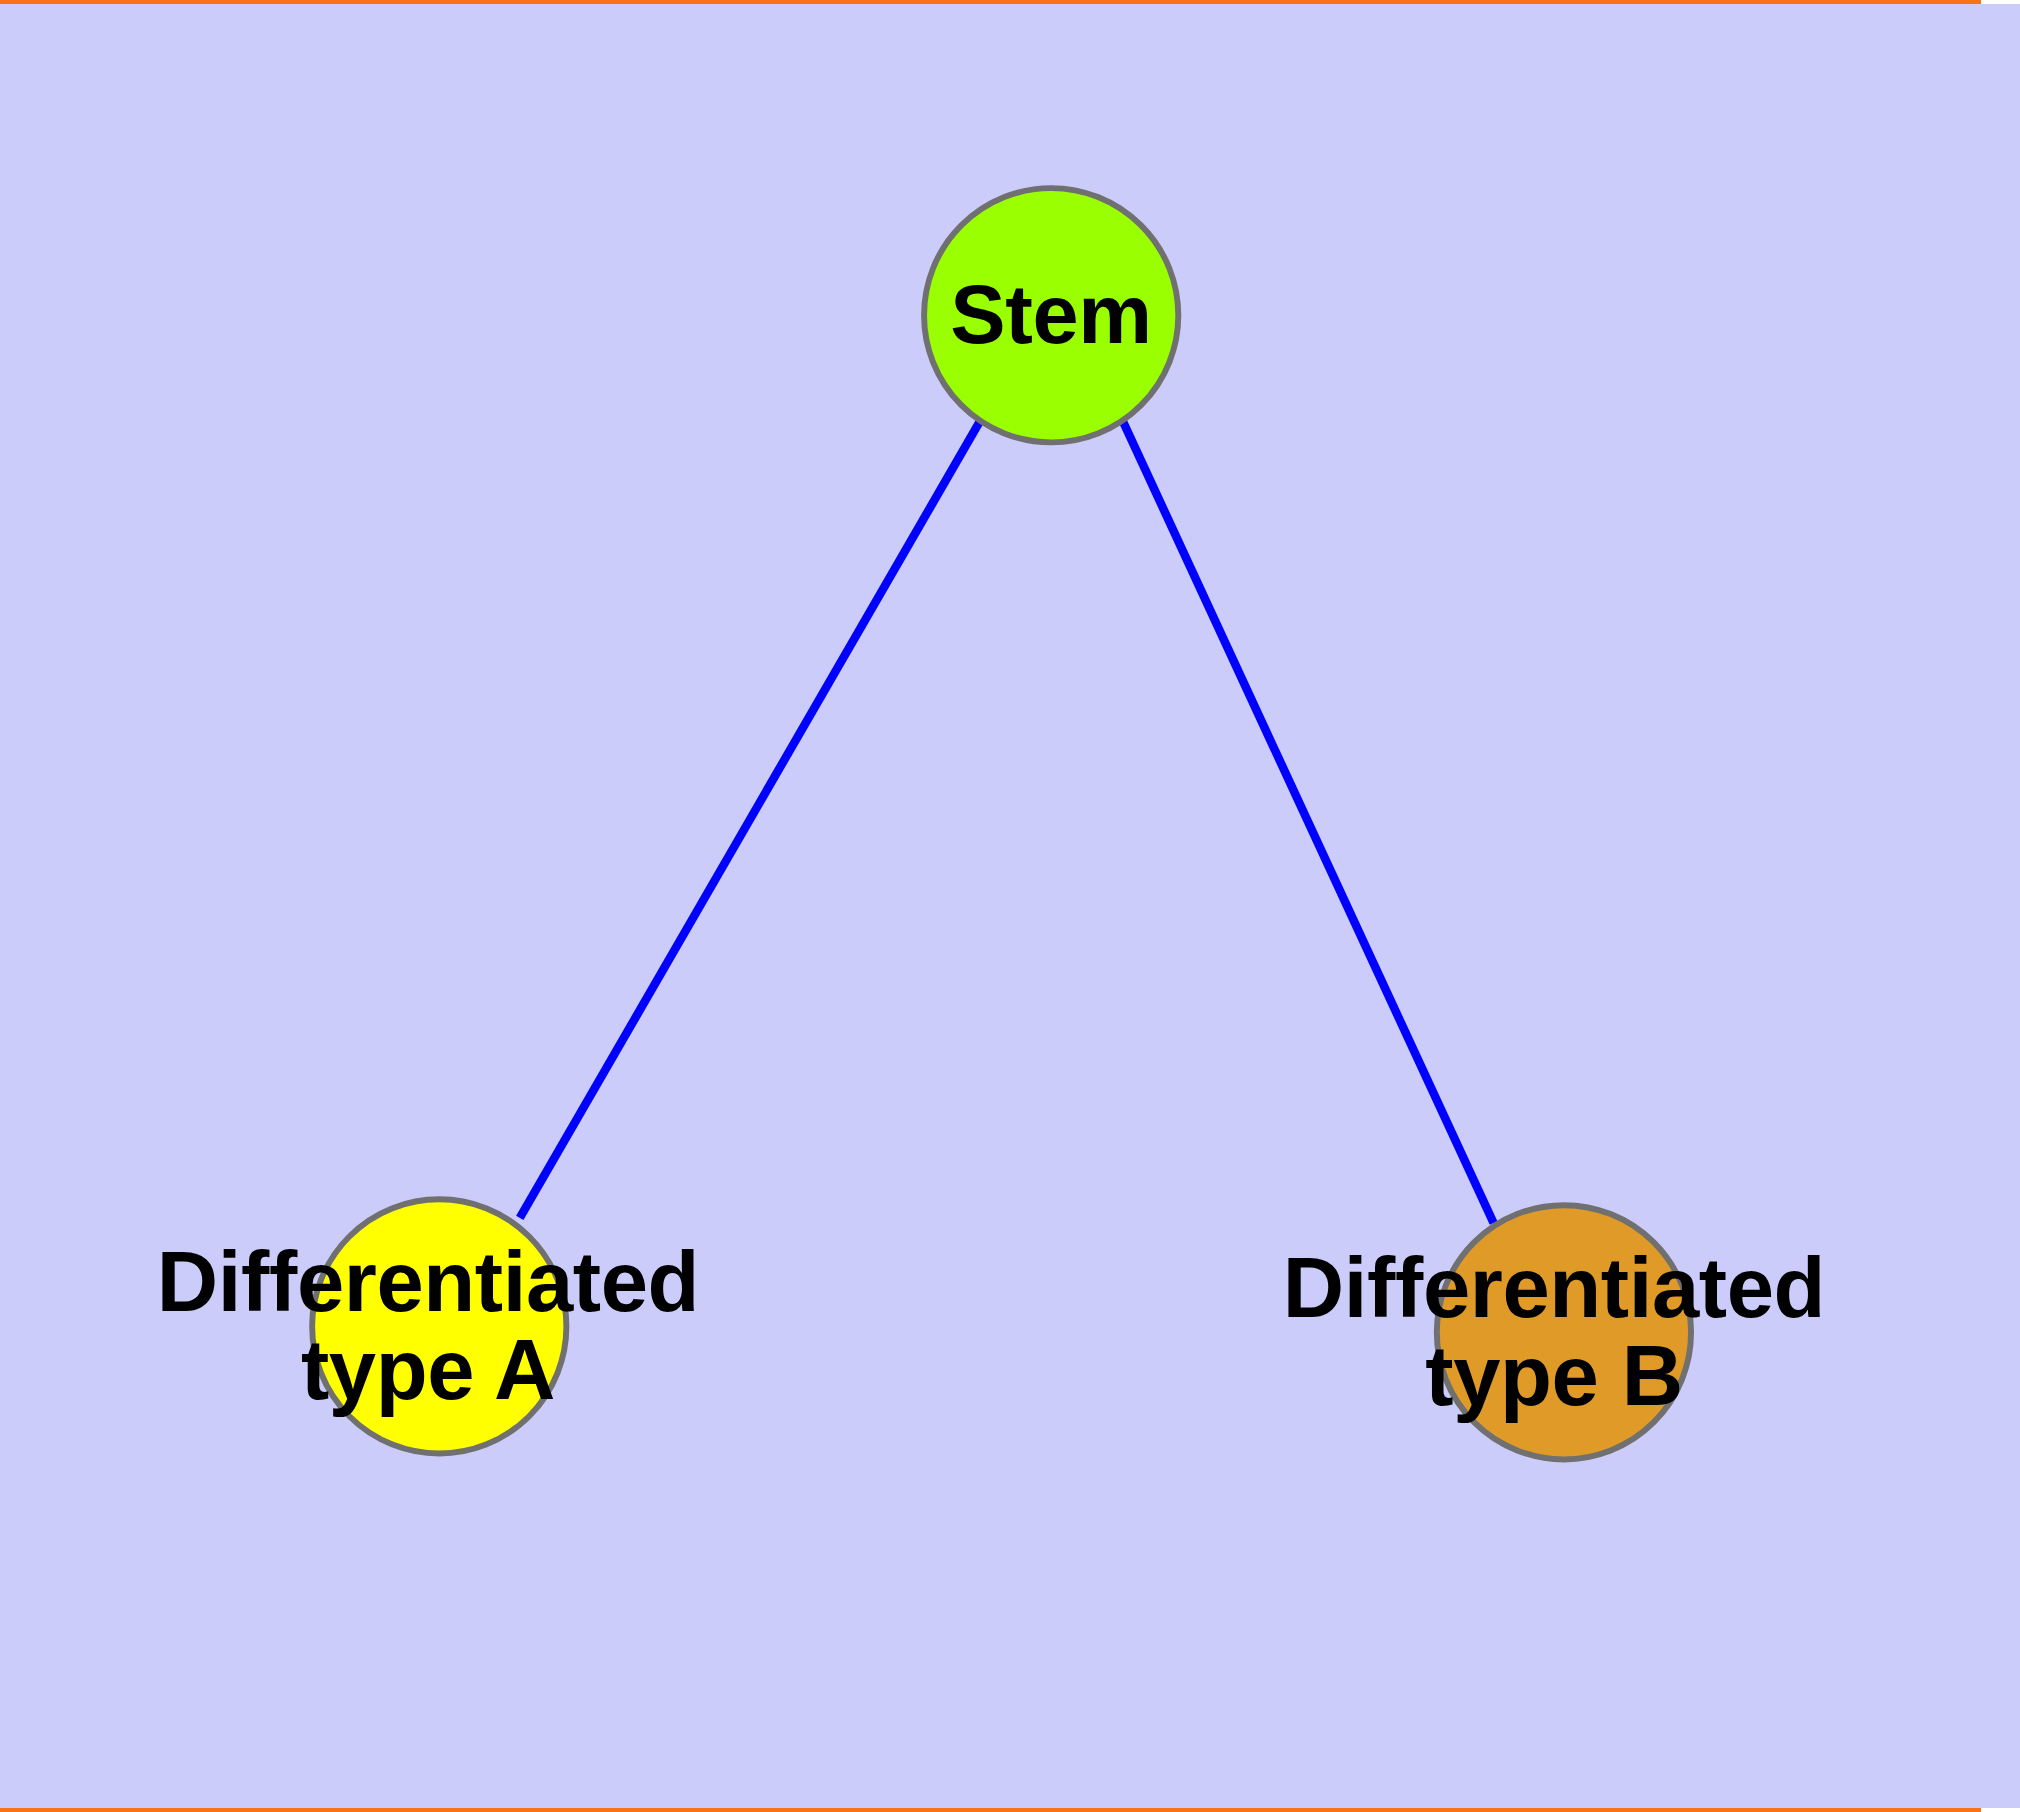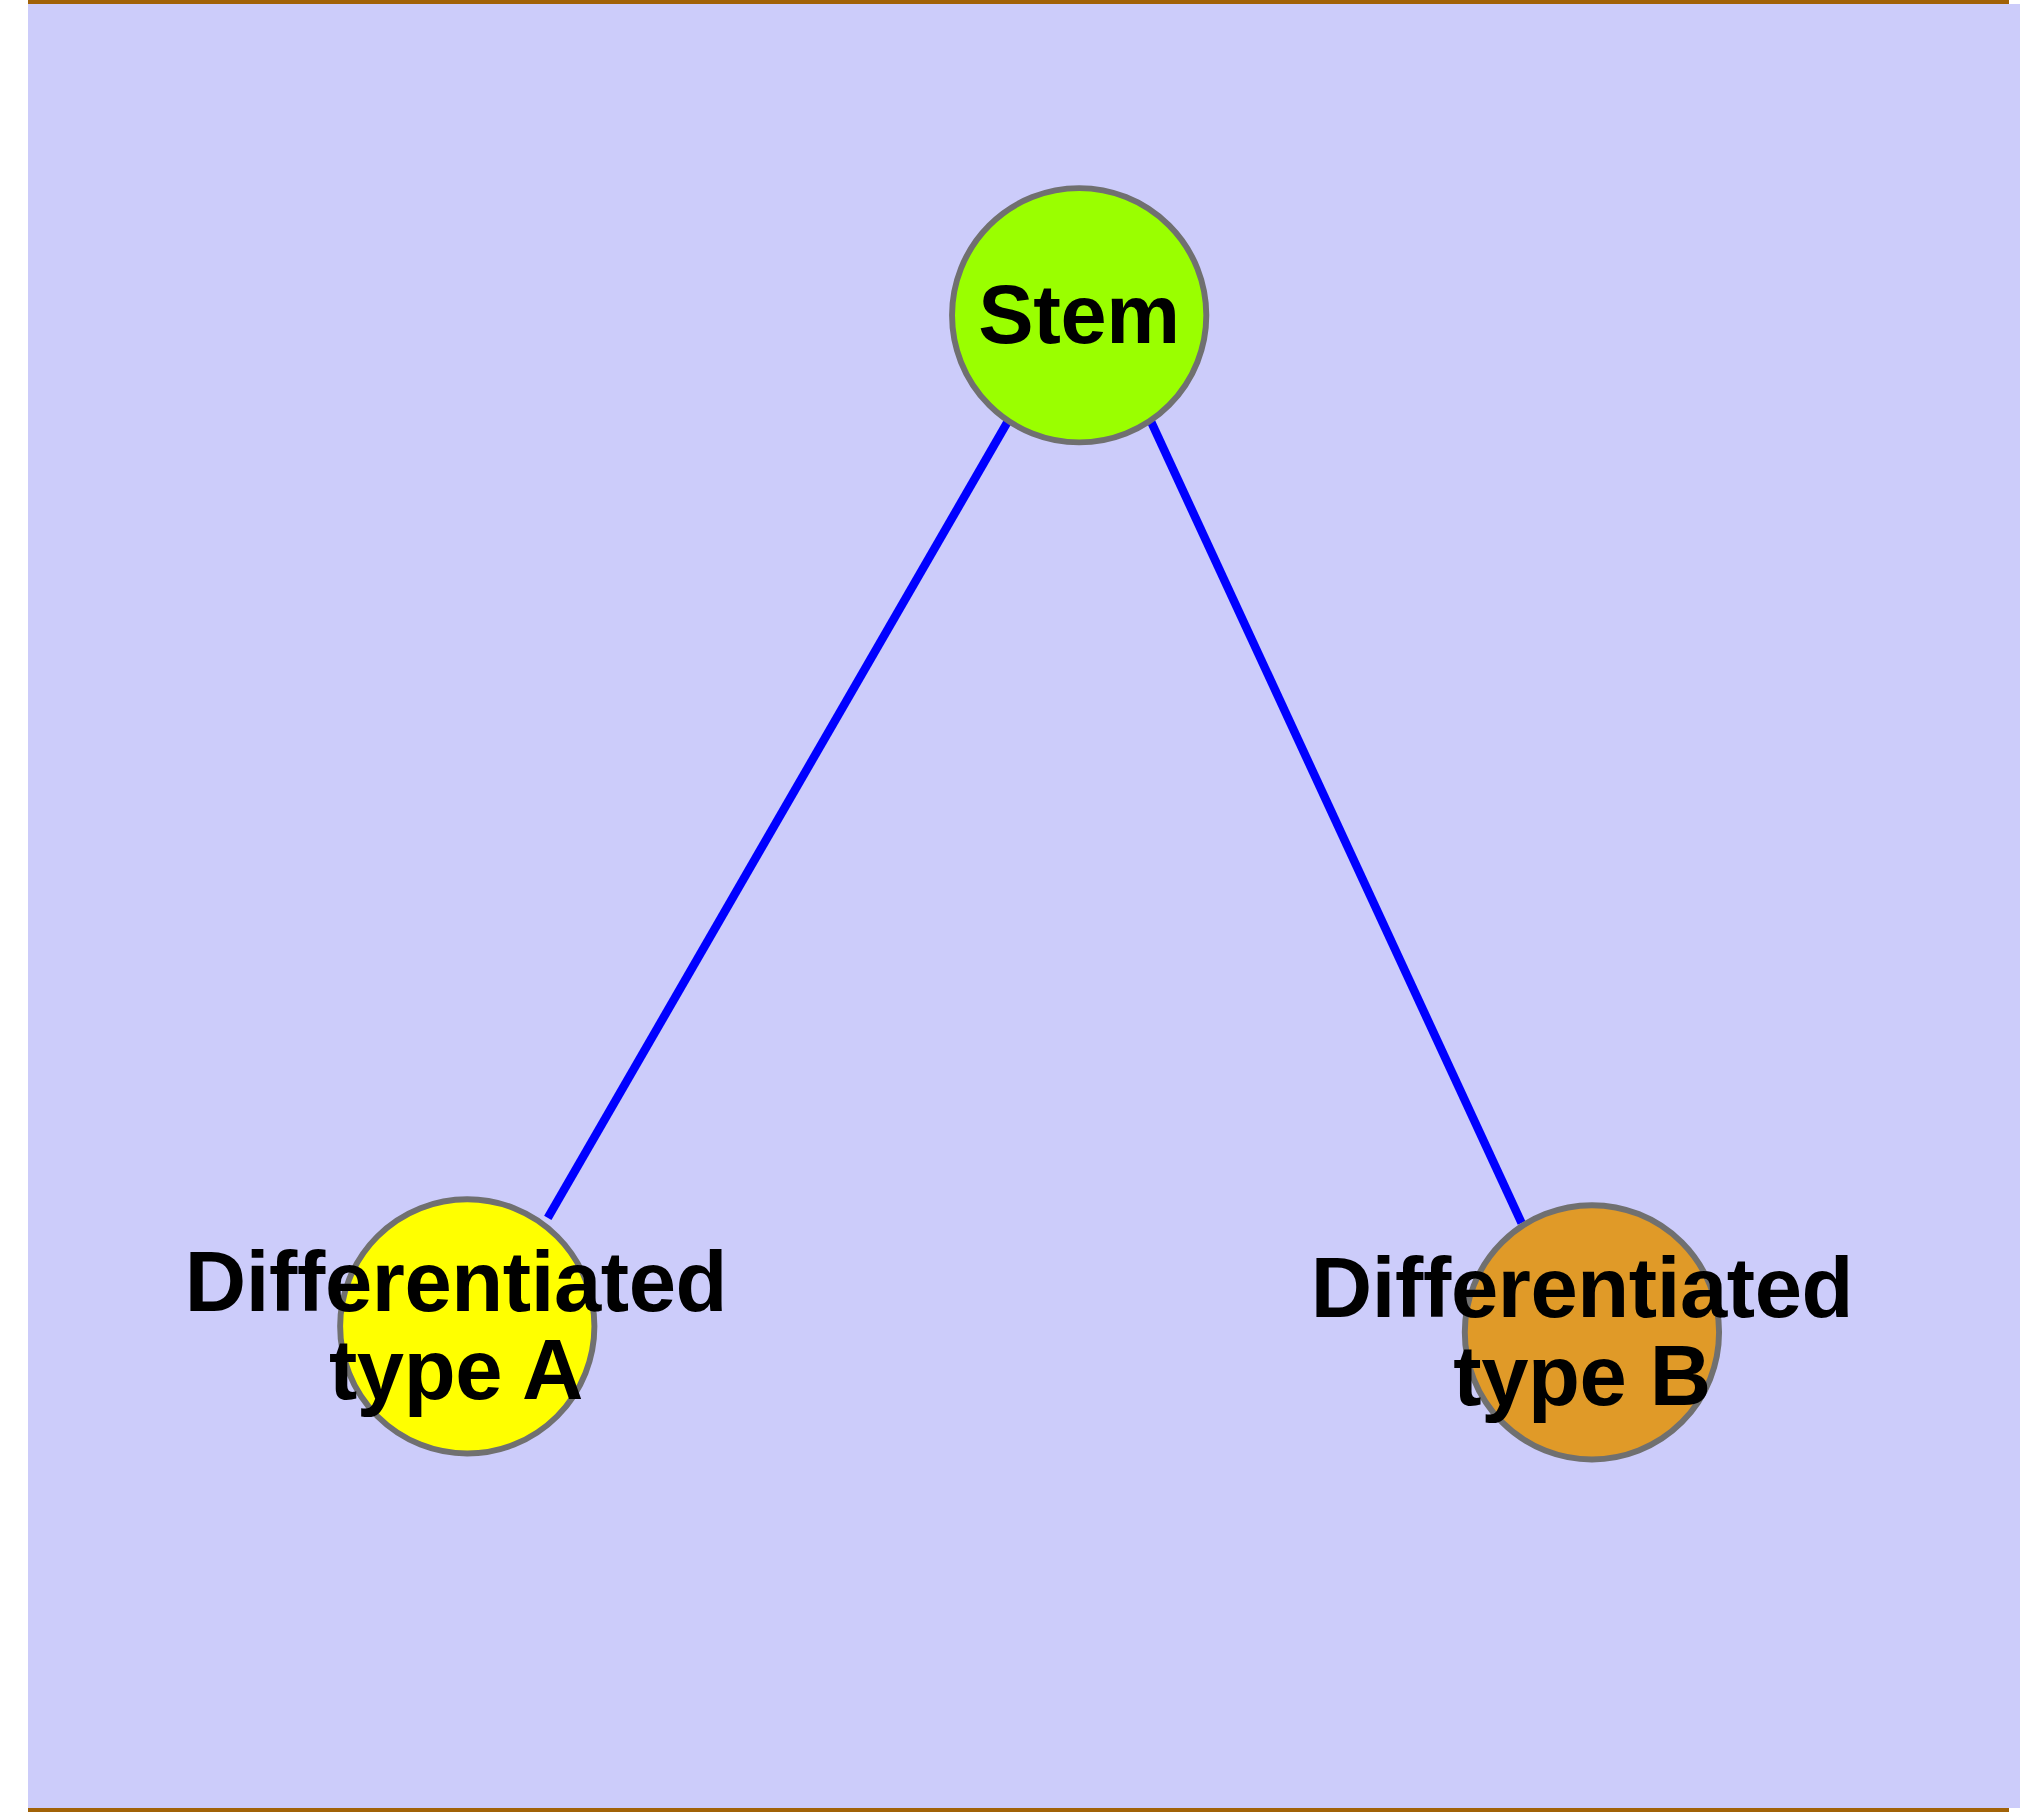--- a/index.html
+++ b/index.html
@@ -11,22 +11,21 @@
   body {
     width: 2021px;
     height: 1812px;
     overflow: hidden;
     font-family: "Liberation Sans", sans-serif;
   }
   #canvas {
     position: relative;
     width: 1981px;
     height: 1812px;
-    background: #a16207;
-    margin-left: 28px;
+    background: #f97316;
   }
   #plot-background {
     position: absolute;
     left: 0px;
     top: 4.2px;
     width: 2021px;
     height: 1804px;
     background: #ccccfa;
   }
   #graph-svg {

